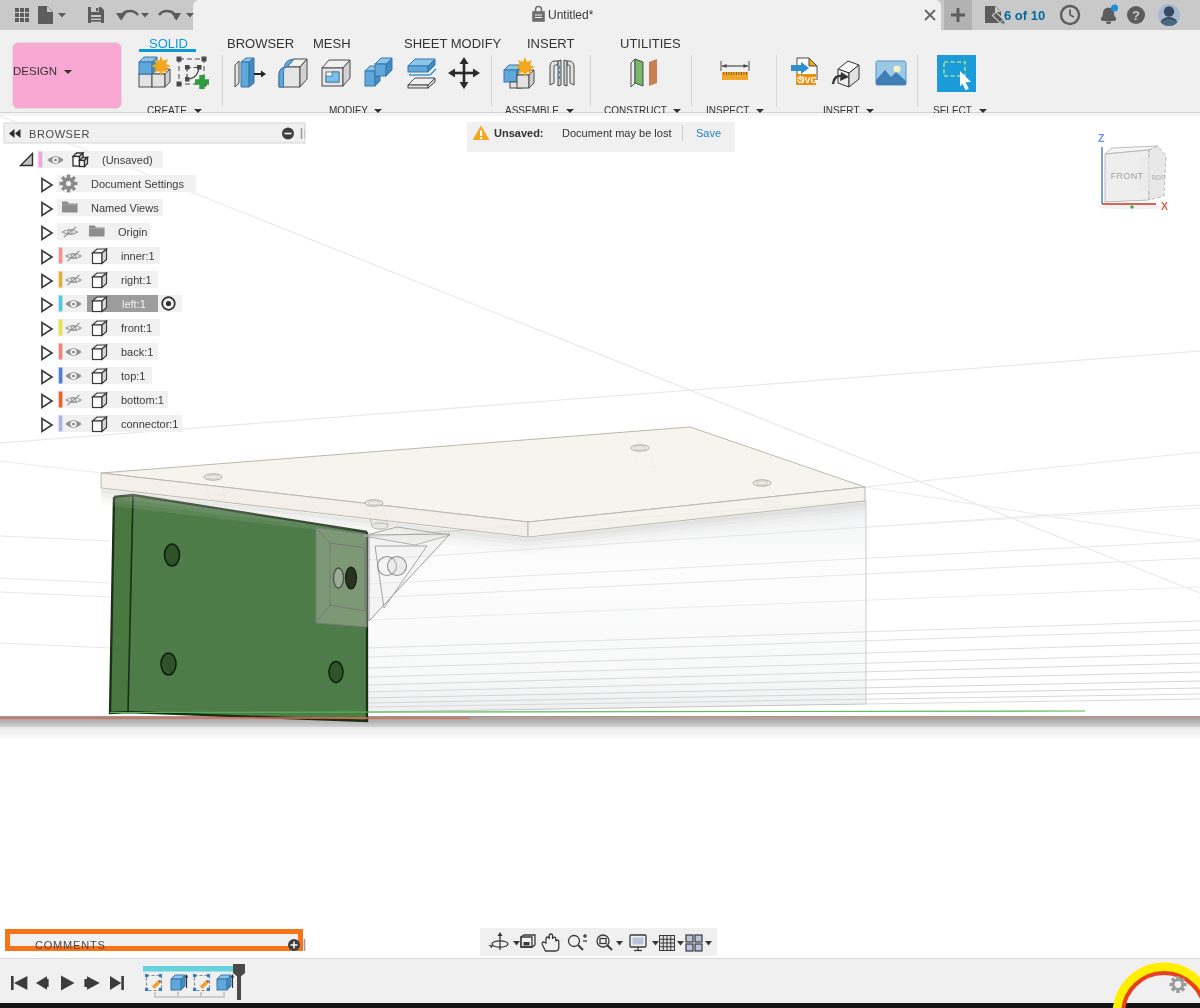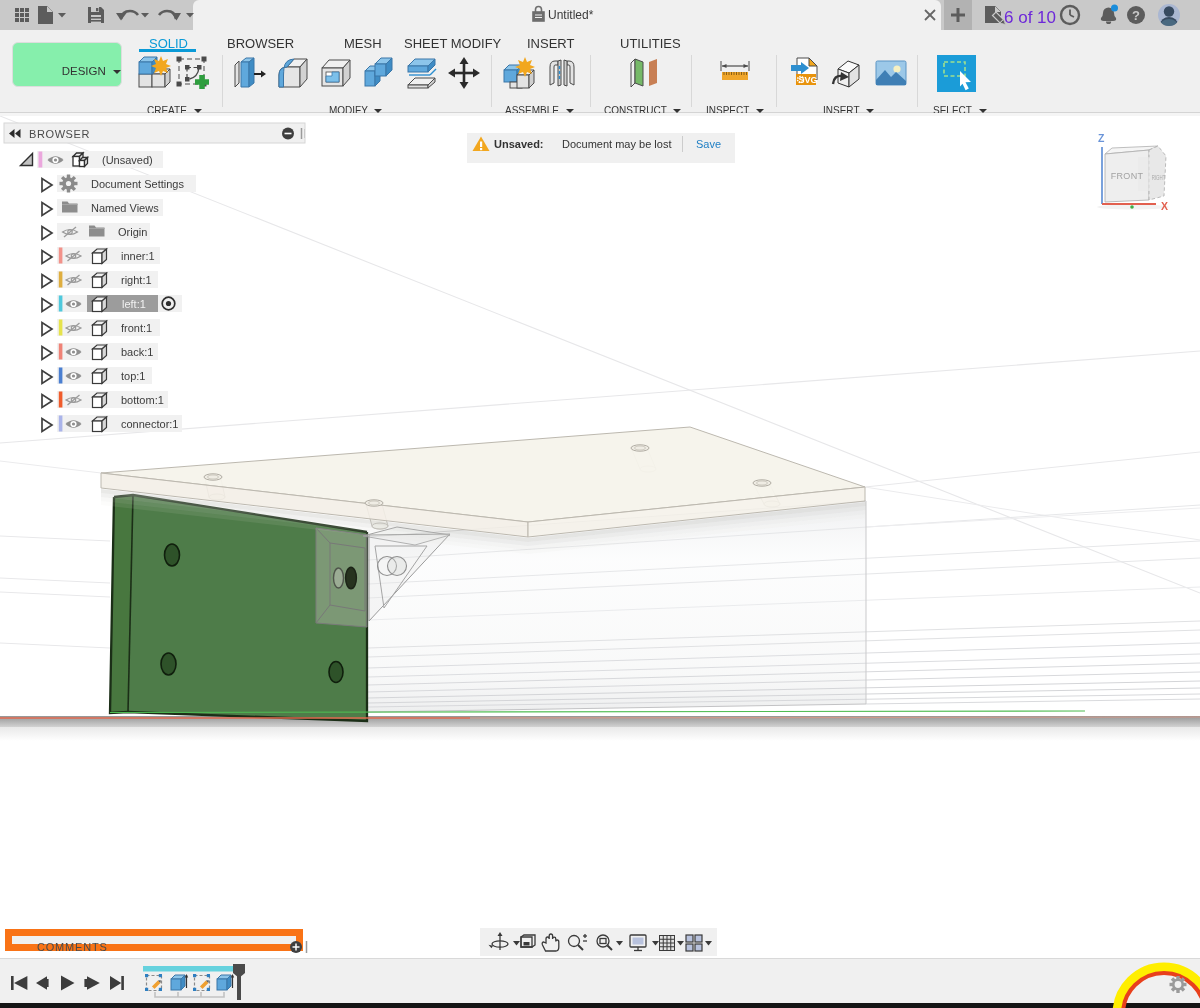--- a/index.html
+++ b/index.html
@@ -6,24 +6,24 @@
 html,body{width:1200px;height:1008px;overflow:hidden;font-family:"Liberation Sans",sans-serif;background:#fff;position:relative}
 .abs{position:absolute}
 #titlebar{position:absolute;left:0;top:0;width:1200px;height:30px;background:#c9c9c9}
 #tab{position:absolute;left:193px;top:0;width:748px;height:30px;background:#f0f0f0;border-radius:6px 6px 0 0}
 #toolbar{position:absolute;left:0;top:30px;width:1200px;height:83px;background:#f0f0f0;border-bottom:1px solid #d4d4d4}
 #tbstrip{position:absolute;left:0;top:113px;width:1200px;height:3px;background:#f5f5f5}
 .tabname{position:absolute;top:6px;font-size:13px;color:#333;white-space:nowrap}
 .grplabel{position:absolute;top:75px;font-size:10px;color:#333;white-space:nowrap}
 .caret{display:inline-block;width:0;height:0;border-left:4px solid transparent;border-right:4px solid transparent;border-top:4px solid #333;margin-left:4px;vertical-align:middle}
 .vsep{position:absolute;top:25px;width:1px;height:52px;background:#d8d8d8}
-#designbtn{position:absolute;left:12px;top:12px;width:110px;height:45px;background:#86efac;border:1px solid #ddd;border-radius:6px;font-size:11.5px;color:#333;text-align:right;line-height:57px}
+#designbtn{position:absolute;left:12px;top:12px;width:110px;height:67px;background:#f9a8d4;border:1px solid #ddd;border-radius:6px;font-size:11.5px;color:#333;text-align:left;line-height:57px}
 #canvas{position:absolute;left:0;top:116px;width:1200px;height:892px;background:#fff}
-#warnbar{position:absolute;left:467px;top:17px;width:268px;height:30px;background:#f0f0f0;font-size:11px;color:#333}
-#comments{position:absolute;left:5px;top:813px;width:298px;height:22px;background:#f0f0f0;border:7px solid #f97316}
+#warnbar{position:absolute;left:467px;top:6px;width:268px;height:30px;background:#f0f0f0;font-size:11px;color:#333}
+#comments{position:absolute;left:5px;top:813px;width:298px;height:22px;background:#f0f0f0;border:5px solid #f97316}
 #navbar{position:absolute;left:480px;top:812px;width:237px;height:28px;background:#f0f0f0}
 #timeline{position:absolute;left:0;top:958px;width:1200px;height:45px;background:#f0f0f0;border-top:1px solid #d9d9d9}
 #bstrip{position:absolute;left:0;top:1003px;width:1200px;height:5px;background:#151515}
 text{font-family:"Liberation Sans",sans-serif}
 </style>
 </head>
 <body>
 
 <div id="canvas">
 <svg width="1200" height="892" viewBox="0 116 1200 892" style="position:absolute;left:0;top:0">
@@ -479,29 +479,29 @@
 <clipPath id="avclip">
         <circle cx="1169" cy="15" r="11"></circle>
       </clipPath>
 <g clip-path="url(#avclip)">
         <circle cx="1169" cy="11.5" r="5.2" fill="#374a60"></circle>
         <ellipse cx="1169" cy="25" rx="9" ry="8" fill="#374a60"></ellipse>
         <path d="M1160,26 a9,7 0 0 1 18,0 z" fill="#5e87a0" opacity="0.5"></path>
       </g>
 </svg>
 <div class="abs" style="left:548px;top:8px;font-size:12px;color:#3a3a3a">Untitled*</div>
-<div class="abs" style="left:1004px;top:8px;font-size:17px;color:#6d28d9;font-weight:400">6 of 10</div>
+<div class="abs" style="left:1004px;top:8px;font-size:13px;color:#0369a1;font-weight:700">6 of 10</div>
 </div>
 
 <div id="toolbar">
 <div id="designbtn">DESIGN <span class="caret"></span></div>
 <div class="tabname" style="left:149px;color:#0a9ad7">SOLID</div>
 <div class="abs" style="left:139px;top:19px;width:57px;height:3px;background:#0a9ad7"></div>
 <div class="tabname" style="left:227px">BROWSER</div>
-<div class="tabname" style="left:344px">MESH</div>
+<div class="tabname" style="left:313px">MESH</div>
 <div class="tabname" style="left:404px">SHEET MODIFY</div>
 <div class="tabname" style="left:527px">INSERT</div>
 <div class="tabname" style="left:620px">UTILITIES</div>
 <div class="grplabel" style="left:147px">CREATE <span class="caret"></span></div>
 <div class="grplabel" style="left:329px">MODIFY <span class="caret"></span></div>
 <div class="grplabel" style="left:505px">ASSEMBLE <span class="caret"></span></div>
 <div class="grplabel" style="left:604px">CONSTRUCT <span class="caret"></span></div>
 <div class="grplabel" style="left:706px">INSPECT <span class="caret"></span></div>
 <div class="grplabel" style="left:823px">INSERT <span class="caret"></span></div>
 <div class="grplabel" style="left:933px">SELECT <span class="caret"></span></div>

